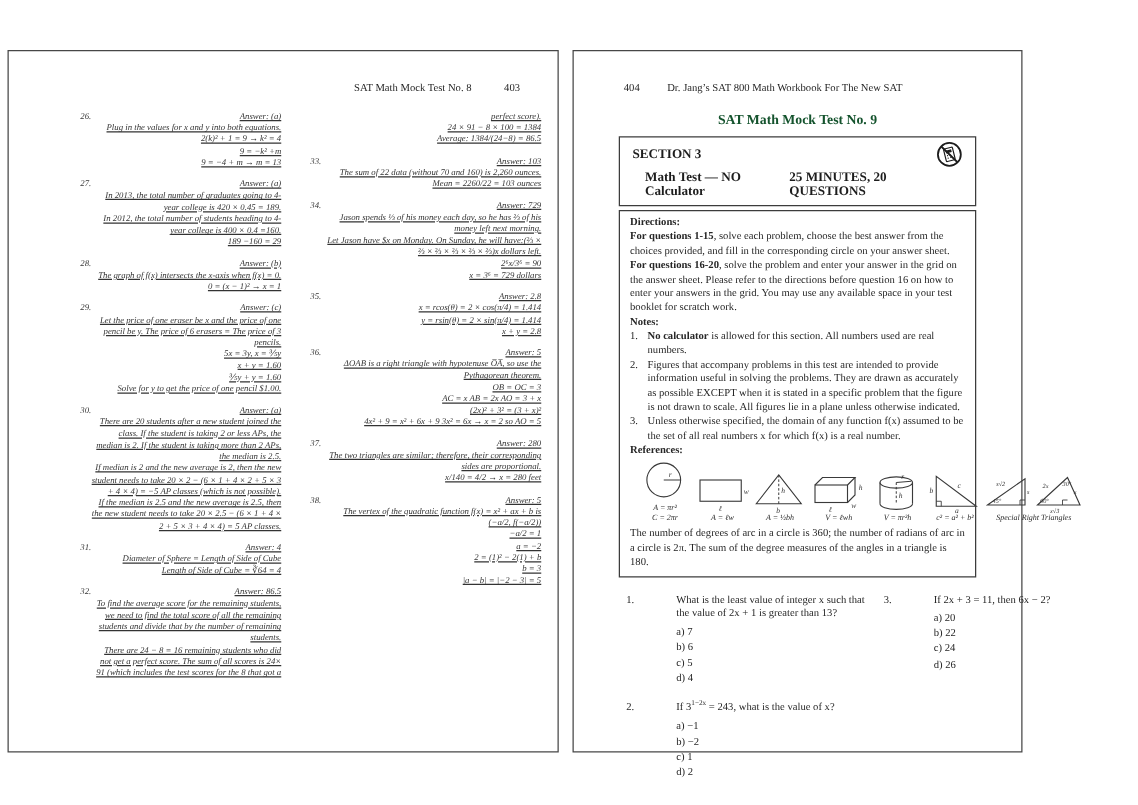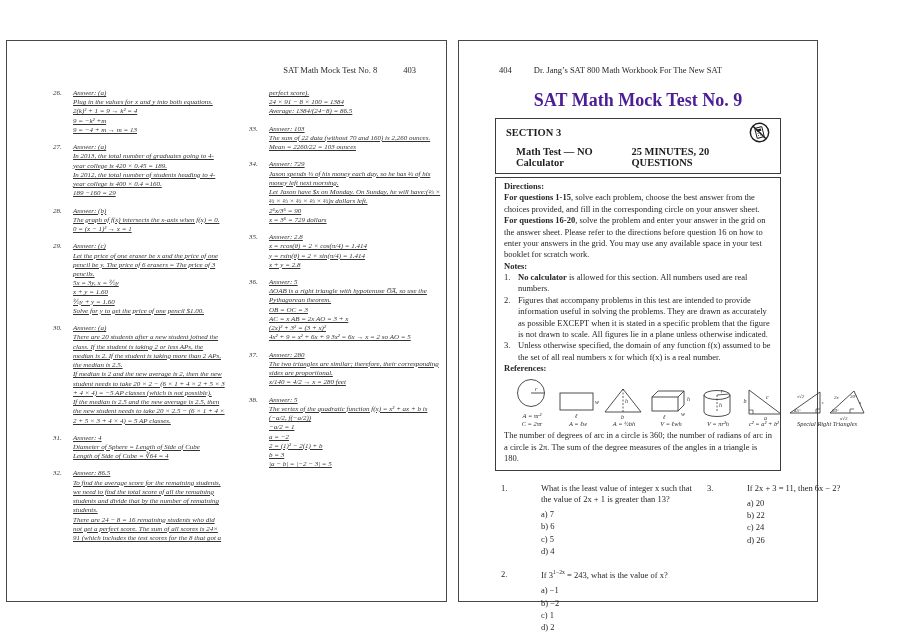--- a/index.html
+++ b/index.html
@@ -5,31 +5,31 @@
   html,body{margin:0;padding:0;}
   body{width:910px;height:644px;background:#ffffff;position:relative;
        font-family:"Liberation Serif","DejaVu Serif",serif;color:#2c2c2c;}
   .page{position:absolute;top:40px;height:562px;background:#fff;border:1px solid #474747;box-sizing:border-box;}
   #left-page{left:6px;width:441px;}
   #right-page{left:458px;width:360px;}
 
   
   .lp-header{margin-top:24px;text-align:right;padding-right:30px;font-size:8.5px;color:#262626;}
   .lp-header .pgnum{margin-left:26px;}
-  .lp-content{display:flex;padding:14px 17px 0 46px;gap:24px;}
+  .lp-content{display:flex;padding:14px 17px 0 46px;gap:12px;text-align:right;}
   .lp-col1{width:172px;flex:none;}
   .lp-col2{width:196px;flex:none;}
   .ans-item{display:flex;margin-bottom:8px;}
   .ans-num{width:20px;flex:none;font-style:italic;font-size:7px;line-height:1.32;color:#333;}
   .ans-body{flex:1;font-style:italic;font-size:7px;line-height:1.32;color:#333;text-decoration:underline;}
 
   
   .rp-header{margin-top:24px;padding-left:40px;font-size:8.5px;color:#262626;}
   .rp-header .booktitle{margin-left:22px;}
-  .rp-title{text-align:center;font-weight:bold;font-size:18px;margin-top:15px;color:#4c1d95;}
+  .rp-title{text-align:center;font-weight:bold;font-size:11px;margin-top:15px;color:#14532d;}
   .section-box{margin:7px 36px 0 36px;border:1px solid #3c3c3c;padding:3px 10px 5px 10px;}
   .section-row1{display:flex;justify-content:space-between;align-items:center;gap:9px;font-weight:bold;font-size:10.5px;color:#1d1d1d;}
   .section-row2{display:flex;justify-content:space-between;font-weight:bold;font-size:10.5px;margin-top:3px;padding:0 10px;color:#1d1d1d;}
   .directions-box{margin:3px 36px 0 36px;border:1px solid #3c3c3c;padding:3px 8px 5px 8px;
                   font-size:8.5px;line-height:1.34;color:#262626;}
   .b{font-weight:bold;}
   .dir-heading,.notes-heading,.refs-heading{font-weight:bold;}
   .note{display:flex;}
   .note-num{width:14px;flex:none;}
   .note-text{flex:1;}

